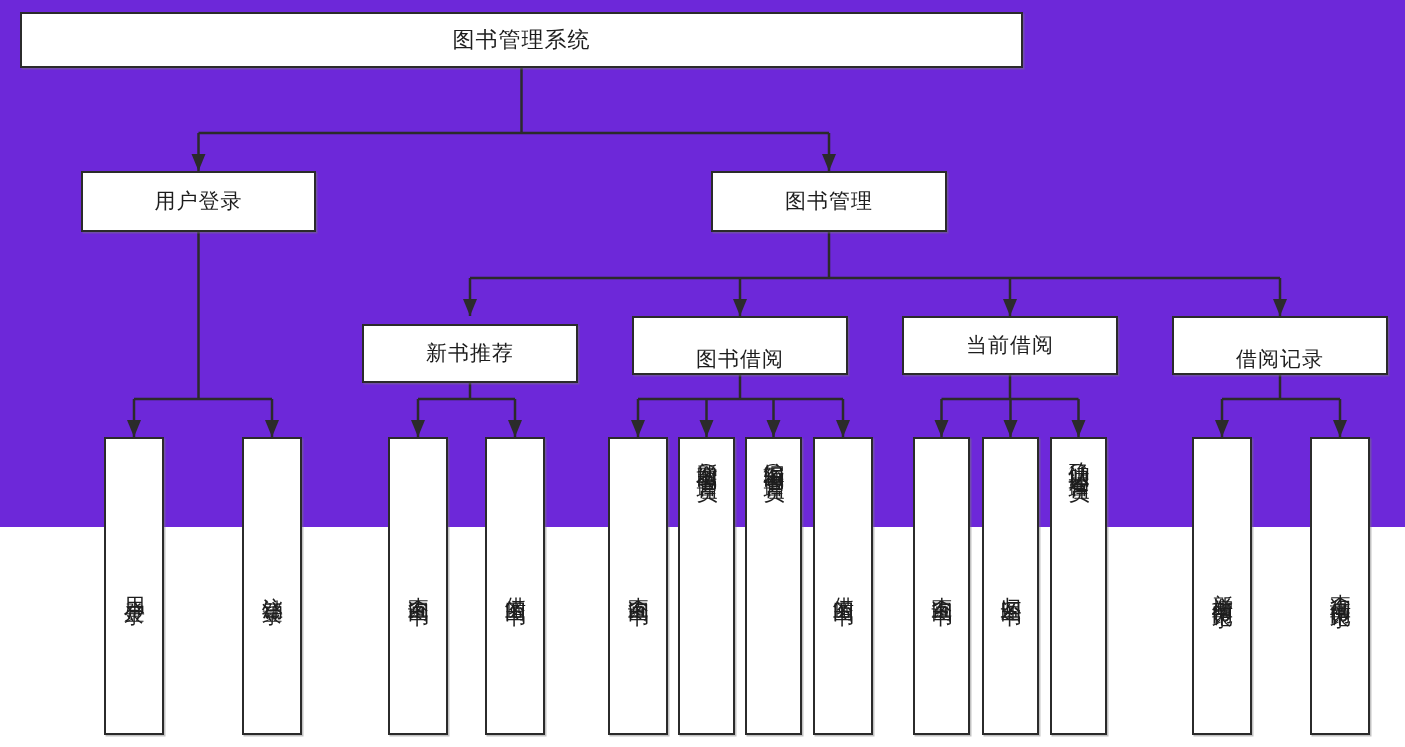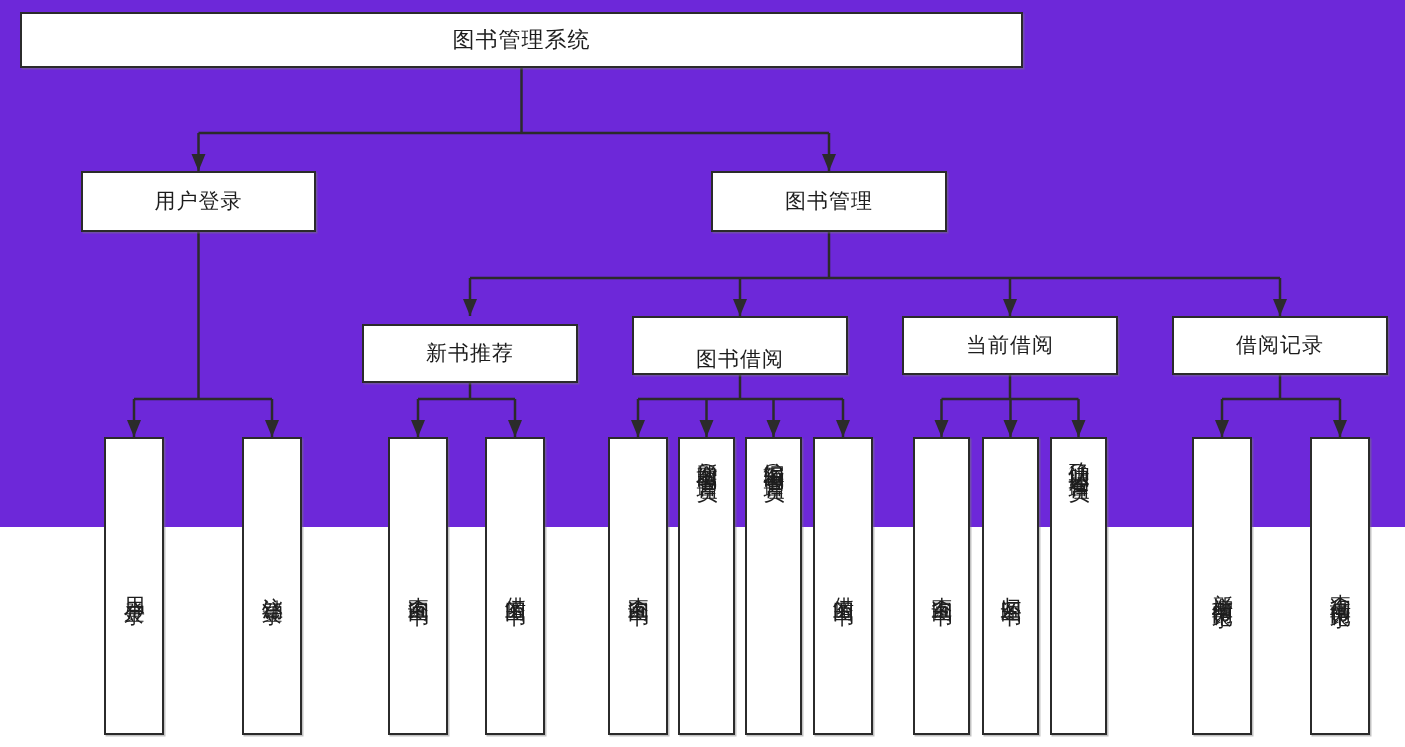--- a/index.html
+++ b/index.html
@@ -161,21 +161,21 @@
 
   <div class="node level-3" style="left: 362px; top: 316px; width: 216px; height: 59px; margin-top: 8px;">
     <span class="node-label">新书推荐</span>
   </div>
   <div class="node level-3" style="left: 632px; top: 316px; width: 216px; height: 59px; align-items: flex-end;">
     <span class="node-label">图书借阅</span>
   </div>
   <div class="node level-3" style="left: 902px; top: 316px; width: 216px; height: 59px;">
     <span class="node-label">当前借阅</span>
   </div>
-  <div class="node level-3" style="left: 1172px; top: 316px; width: 216px; height: 59px;">
+  <div class="node level-3" style="left: 1172px; top: 316px; width: 216px; height: 59px; align-items: flex-end;">
     <span class="node-label">借阅记录</span>
   </div>
 
   <div class="node vertical centred" style="left: 104px; top: 437px; width: 60px; height: 298px;">
     <span class="node-label">用户登录</span>
   </div>
   <div class="node vertical centred" style="left: 242px; top: 437px; width: 60px; height: 298px;">
     <span class="node-label">注销登录</span>
   </div>
 

